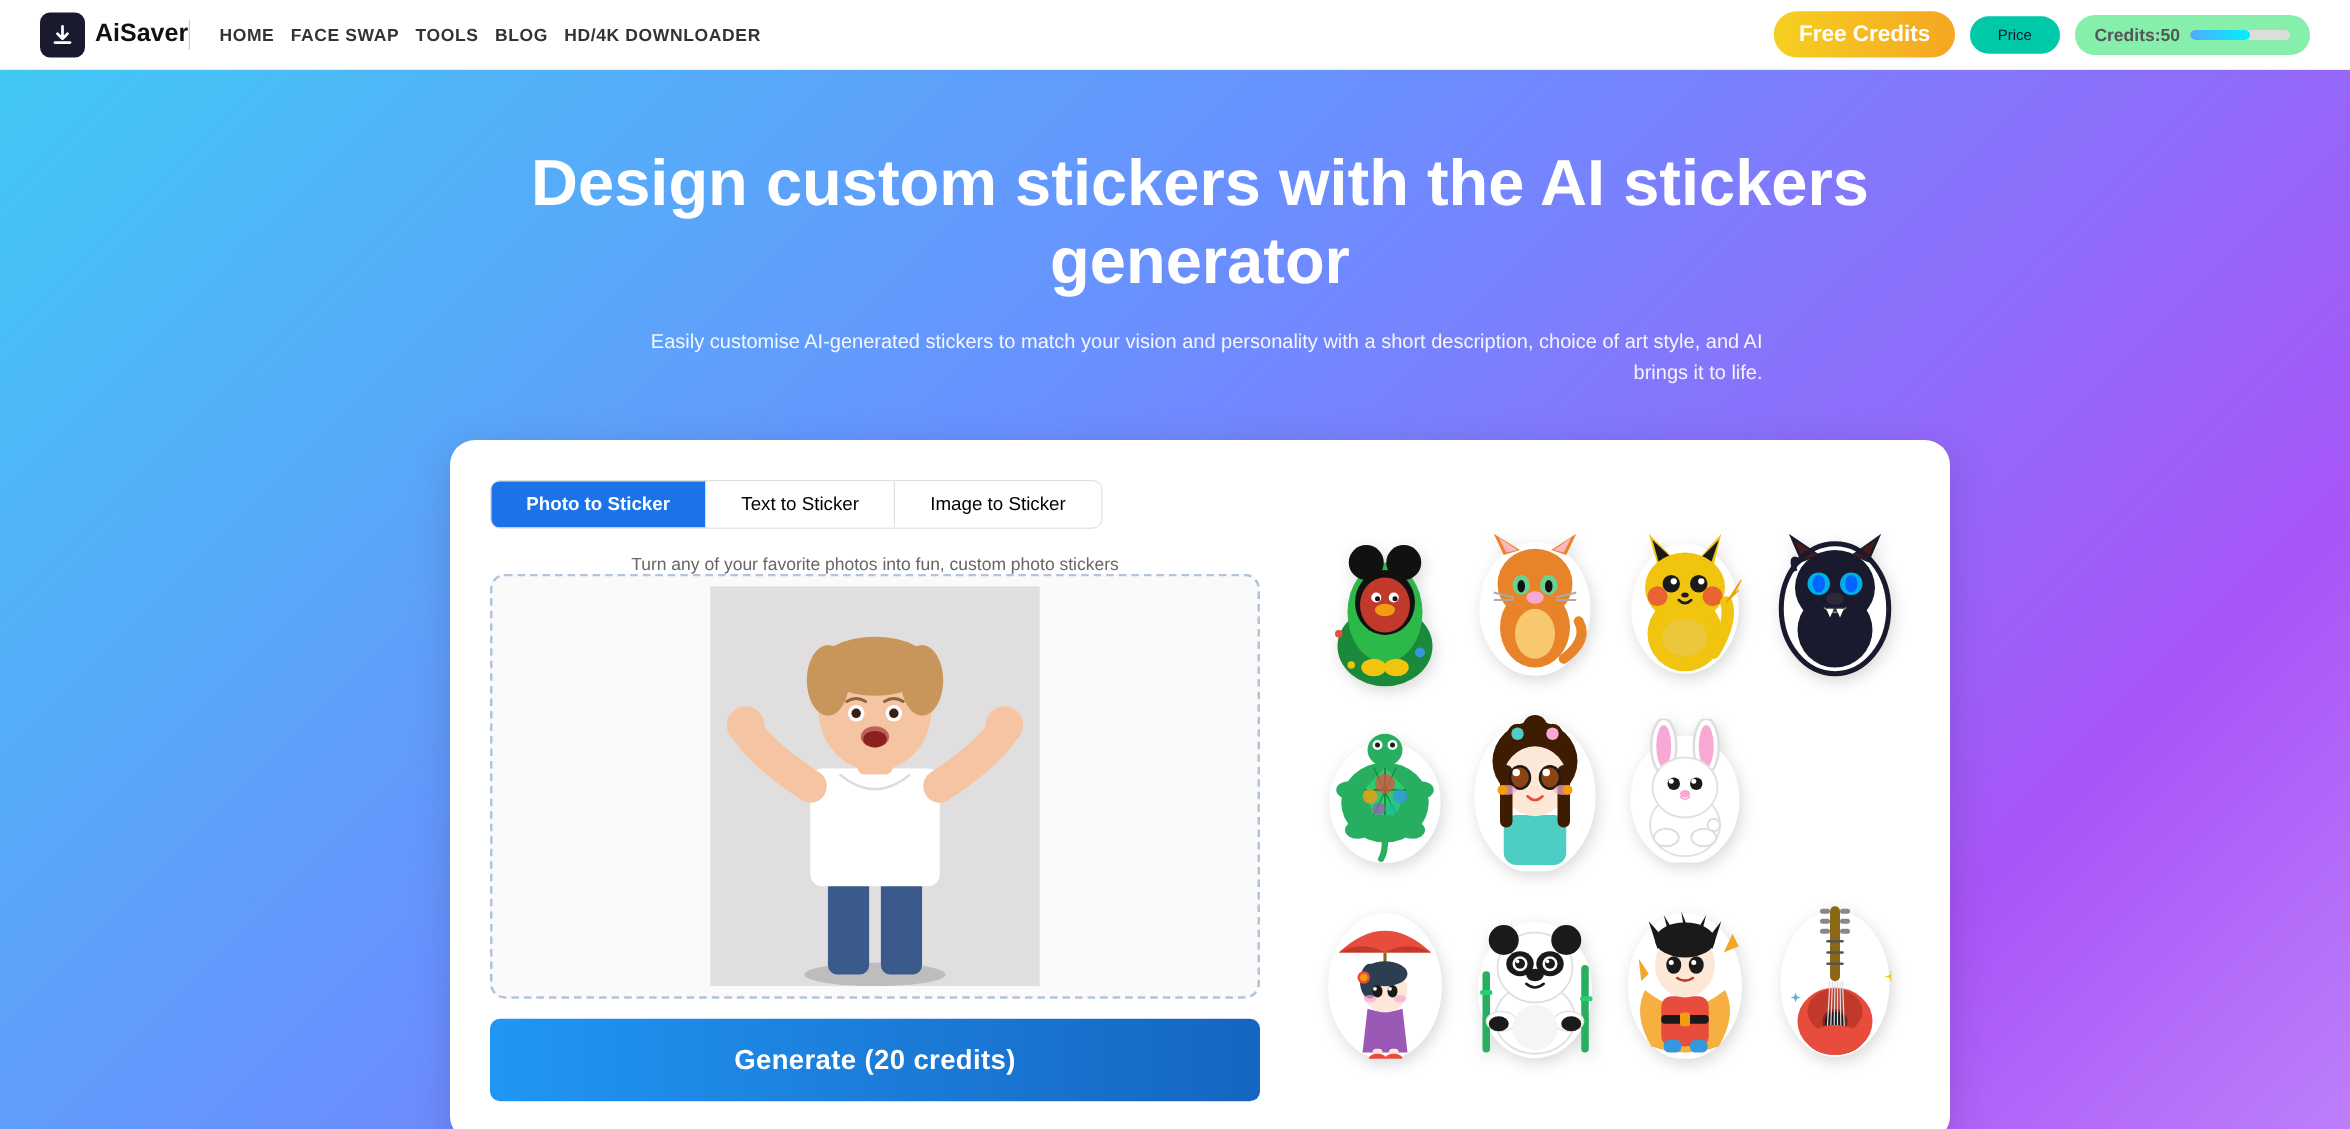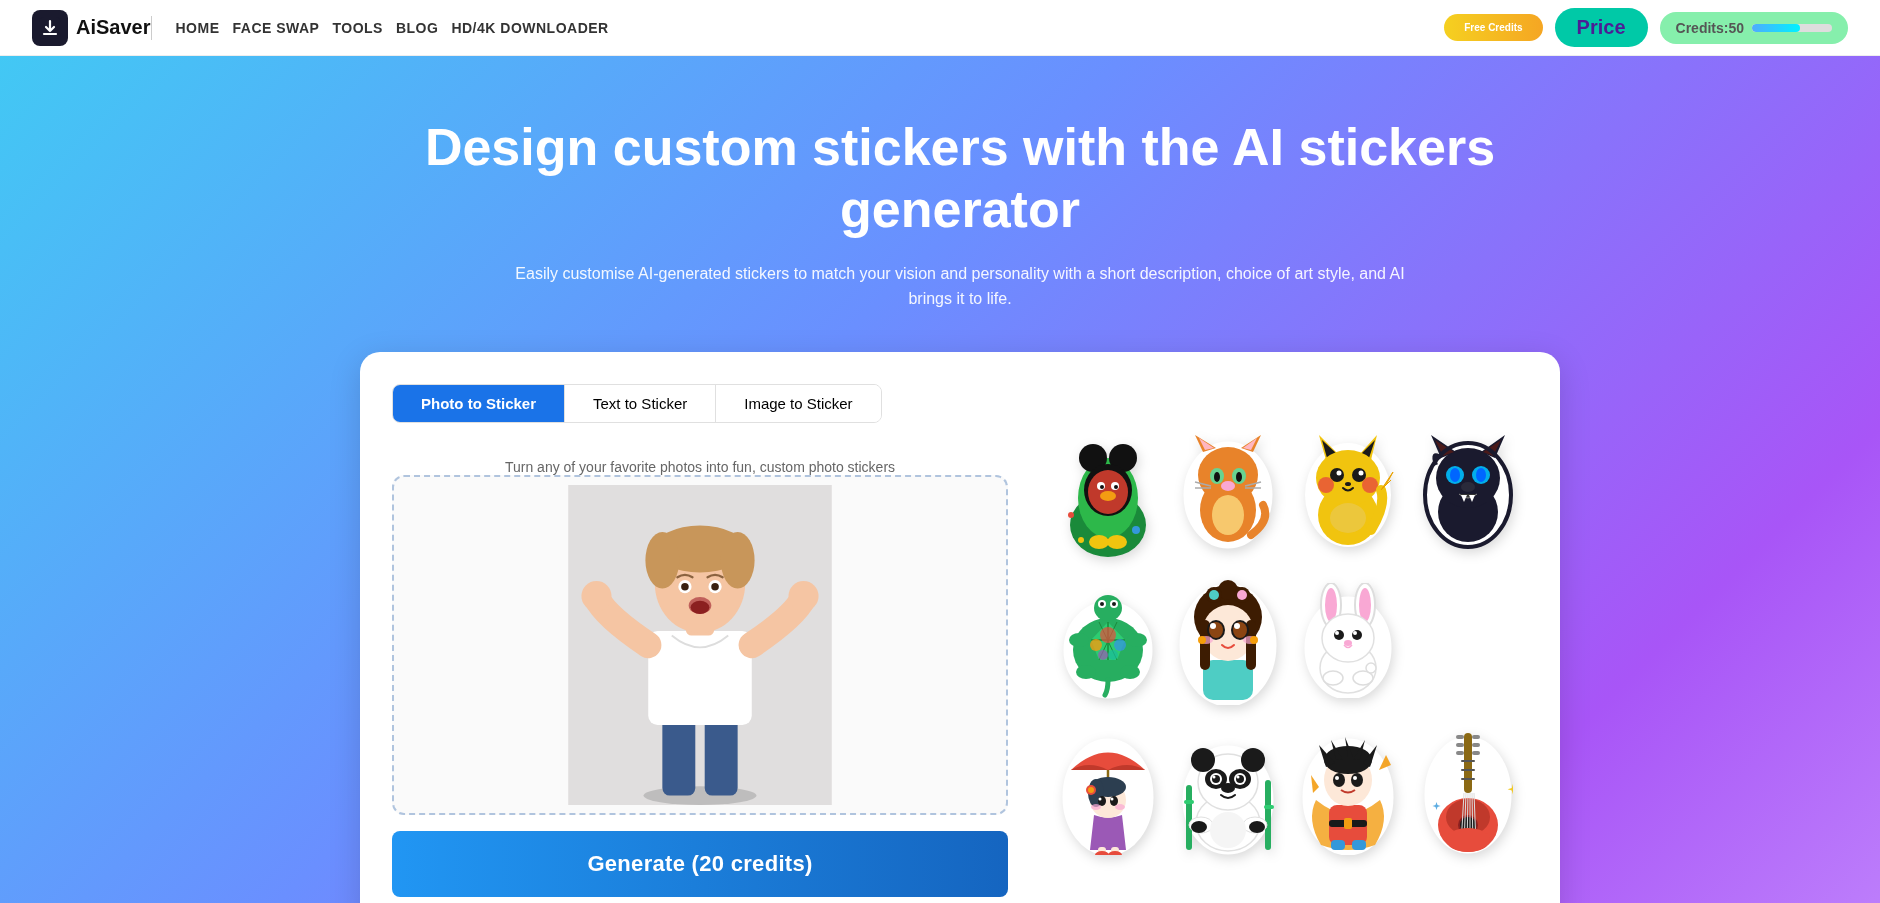--- a/index.html
+++ b/index.html
@@ -67,33 +67,33 @@
       align-items: center;
       gap: 12px;
       margin-left: auto;
     }
     .btn-free-credits {
       background: linear-gradient(90deg, #f5d020, #f5a623);
       color: #fff;
       border: none;
       border-radius: 20px;
       padding: 8px 20px;
-      font-size: 10px;
+      font-size: 18px;
       font-weight: 600;
       cursor: pointer;
       white-space: nowrap;
     }
     .btn-price {
       background: #00c9a7;
-      color: #4c1d95;
+      color: #0f172a;
       border: none;
       border-radius: 20px;
       padding: 8px 22px;
-      font-size: 20px;
-      font-weight: 700;
+      font-size: 12px;
+      font-weight: 400;
       cursor: pointer;
     }
     .credits-badge {
       background: #86efac;
       border-radius: 20px;
       padding: 8px 16px;
       font-size: 14px;
       font-weight: 600;
       color: #555;
       display: flex;
@@ -129,21 +129,21 @@
       font-size: 52px;
       font-weight: 800;
       text-align: center;
       line-height: 1.2;
       margin-bottom: 20px;
       max-width: 1100px;
     }
     .hero-subtitle {
       color: rgba(255,255,255,0.92);
       font-size: 16px;
-      text-align: center;
+      text-align: right;
       max-width: 900px;
       margin-bottom: 40px;
       line-height: 1.6;
     }
 
     
     .main-card {
       background: #fff;
       border-radius: 20px;
       padding: 32px;
@@ -157,21 +157,21 @@
     
     .left-panel {
       flex: 1;
       min-width: 0;
     }
 
     
     .tabs {
       display: flex;
       gap: 0;
-      margin-bottom: 36px;
+      margin-bottom: 20px;
       border: 1px solid #e0e0e0;
       border-radius: 8px;
       overflow: hidden;
       width: fit-content;
     }
     .tab {
       padding: 10px 28px;
       font-size: 15px;
       font-weight: 500;
       cursor: pointer;

